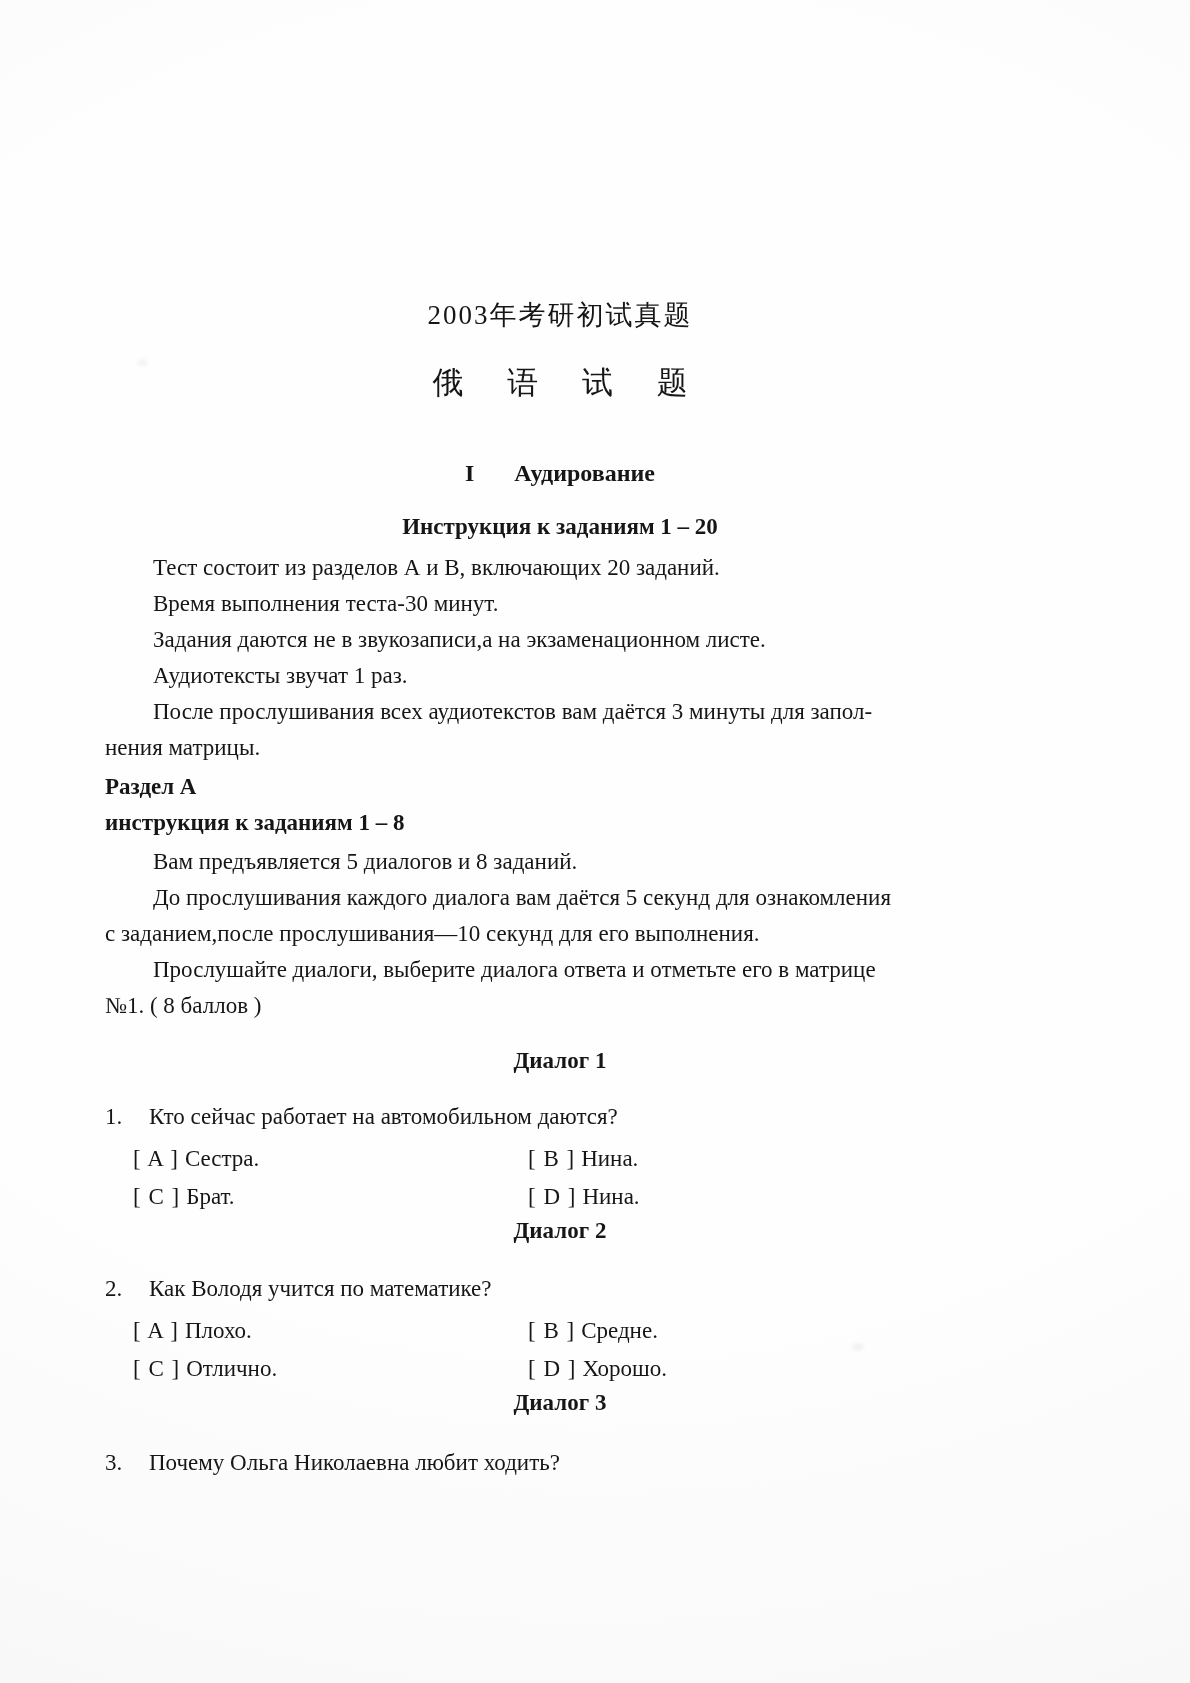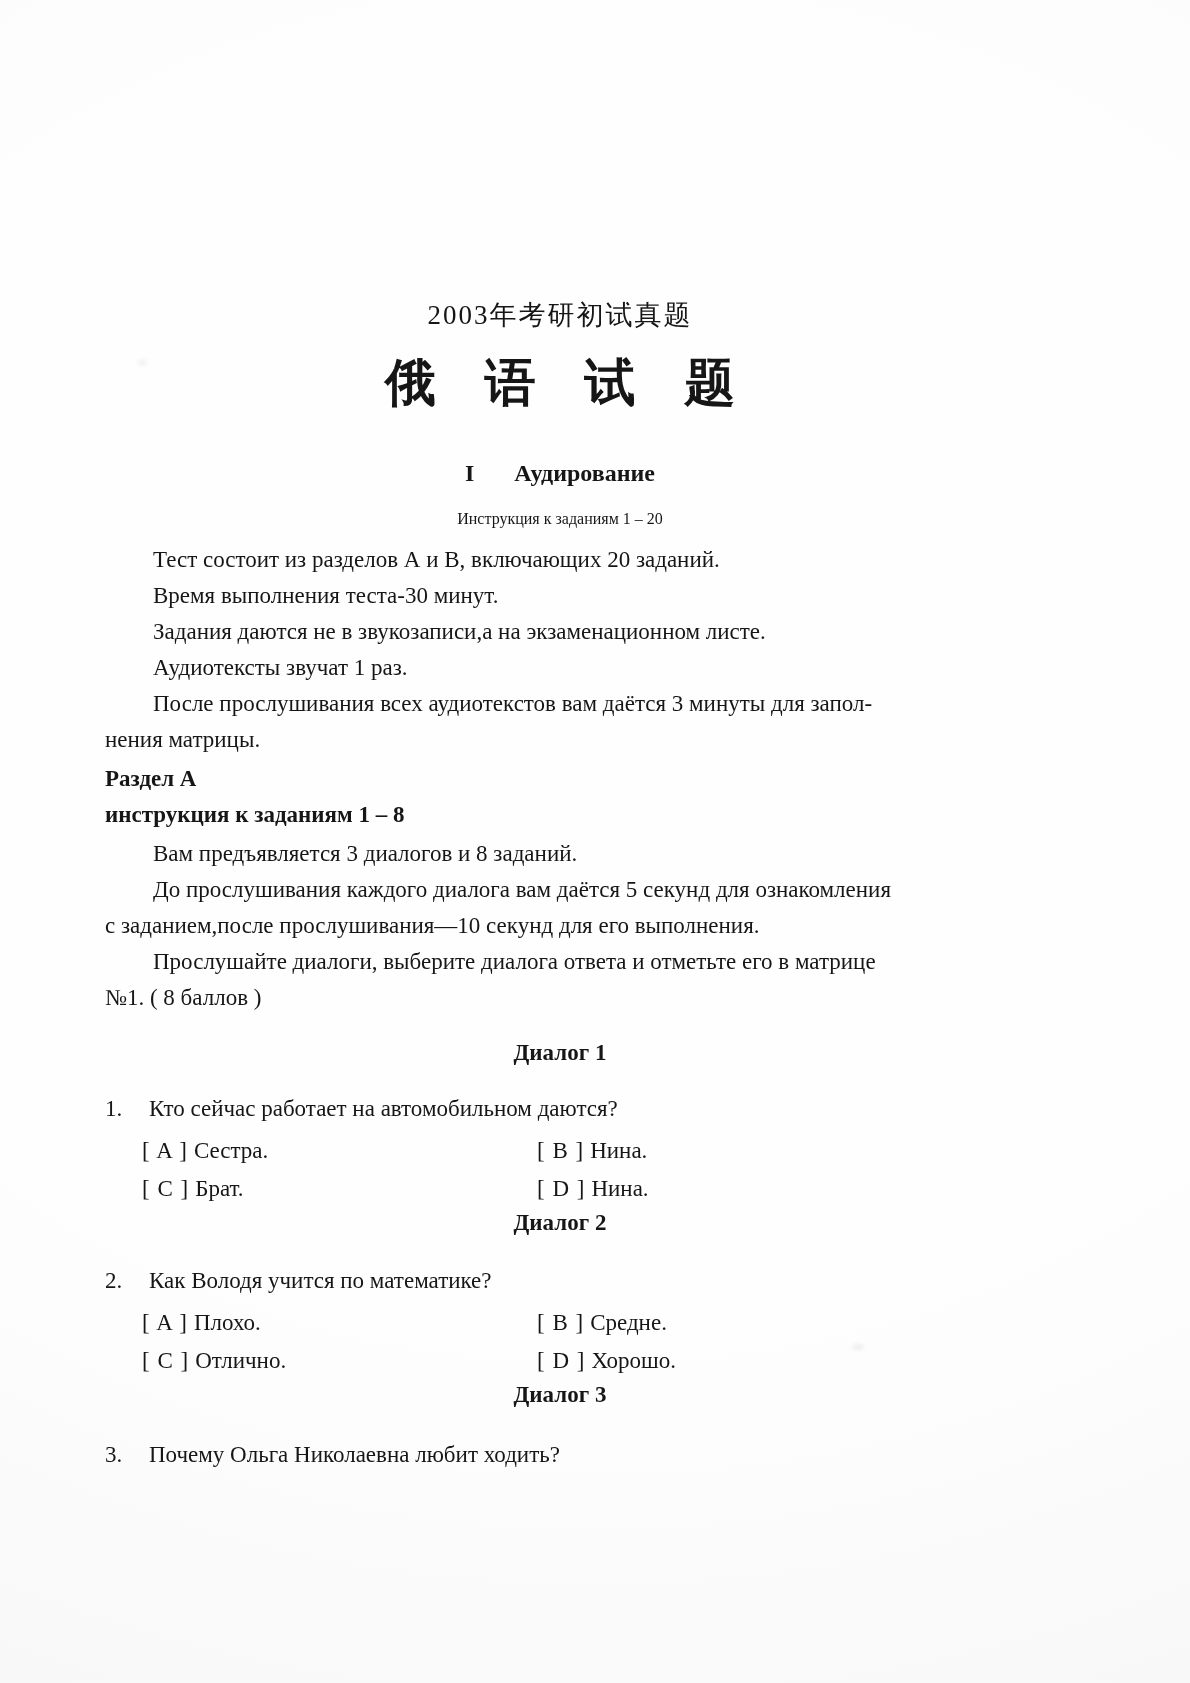--- a/index.html
+++ b/index.html
@@ -19,35 +19,35 @@
   .cn-title {
     padding-top: 298px;
     text-align: center;
     font-size: 27px; line-height: 34px;
     font-weight: 400;
     letter-spacing: 2px;
   }
   .ru-subject {
     margin-top: 26px;
     text-align: center;
-    font-size: 51px; line-height: 50px;
-    font-weight: 700;
+    font-size: 31px; line-height: 50px;
+    font-weight: 400;
     letter-spacing: 18px;
     text-indent: 18px; 
   }
   .sec1-head {
     margin-top: 50px;
     display: flex; justify-content: center; align-items: baseline;
     gap: 40px;
     font-size: 24px; line-height: 30px; font-weight: 700;
   }
   .instr-head {
-    margin-top: 16px;
+    margin-top: 24px;
     text-align: center;
-    font-size: 16px; line-height: 30px; font-weight: 400;
+    font-size: 23px; line-height: 30px; font-weight: 700;
   }
   .block-b { margin-top: 8px; }
   .block-b .ln { font-size: 23px; line-height: 36px; font-weight: 400; }
   .block-r { margin-top: 6px; }
   .block-r .ln { font-size: 23px; line-height: 36px; font-weight: 400; }
   .ln { white-space: nowrap; }
   .ln.ind { padding-left: 48px; }
 
   .sub-head {
     margin-top: 6px;
@@ -66,21 +66,21 @@
     font-size: 23px; line-height: 30px;
   }
   .q1 { margin-top: 26px; }
   .q2 { margin-top: 28px; }
   .q3 { margin-top: 30px; }
   .qnum { width: 44px; flex: 0 0 44px; }
   .qtext { white-space: nowrap; }
 
   .options {
     margin-top: 8px;
-    margin-left: 37px;
+    margin-left: 28px;
     display: grid;
     grid-template-columns: 395px auto;
     grid-auto-rows: 38px;
     align-items: center;
     font-size: 23px;
   }
   .opt { white-space: nowrap; }
   .opt .ob { letter-spacing: 1px; margin-right: 6px; }
 
   
@@ -117,21 +117,21 @@
       <div class="ln ind">Задания даются не в звукозаписи,а на экзаменационном листе.</div>
       <div class="ln ind">Аудиотексты звучат 1 раз.</div>
       <div class="ln ind">После прослушивания всех аудиотекстов вам даётся 3 минуты для запол-</div>
       <div class="ln">нения матрицы.</div>
     </div>
 
     <div class="sub-head">Раздел А</div>
     <div class="sub-head">инструкция к заданиям 1 – 8</div>
 
     <div class="block-r">
-      <div class="ln ind">Вам предъявляется 3 диалогов и 8 заданий.</div>
+      <div class="ln ind">Вам предъявляется 5 диалогов и 8 заданий.</div>
       <div class="ln ind">До прослушивания каждого диалога вам даётся 5 секунд для ознакомления</div>
       <div class="ln">с заданием,после прослушивания—10 секунд для его выполнения.</div>
       <div class="ln ind">Прослушайте диалоги, выберите диалога ответа и отметьте его в матрице</div>
       <div class="ln">№1. ( 8 баллов )</div>
     </div>
 
     <div class="dialog-head dh1">Диалог 1</div>
     <div class="question q1">
       <span class="qnum">1.</span>
       <span class="qtext">Кто сейчас работает на автомобильном даются?</span>

